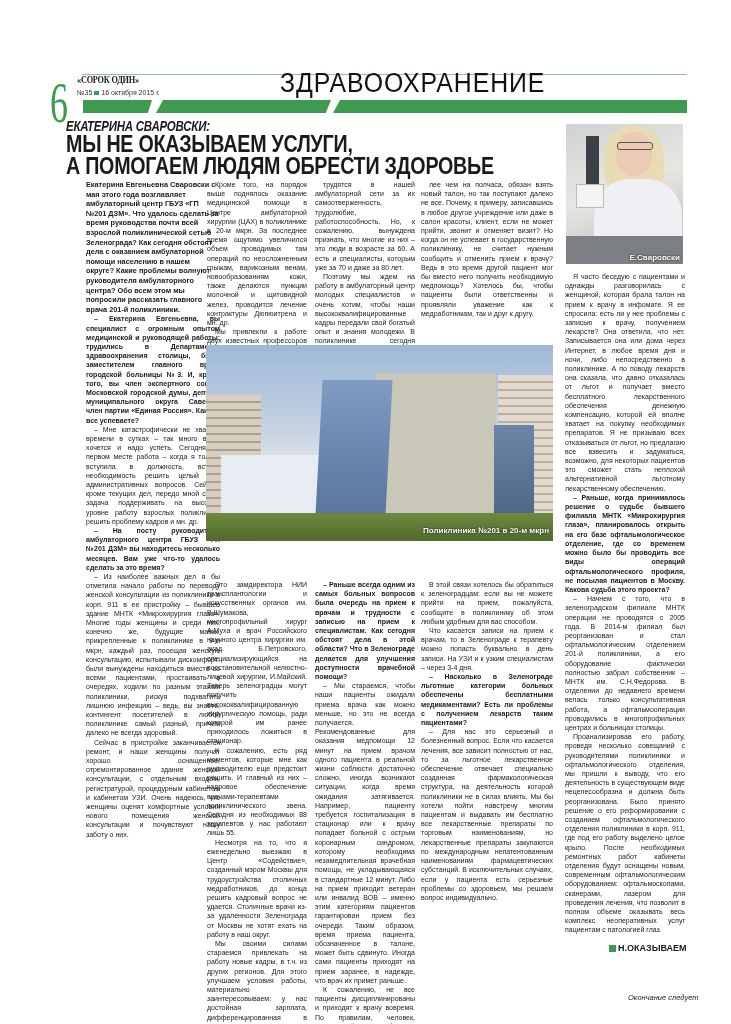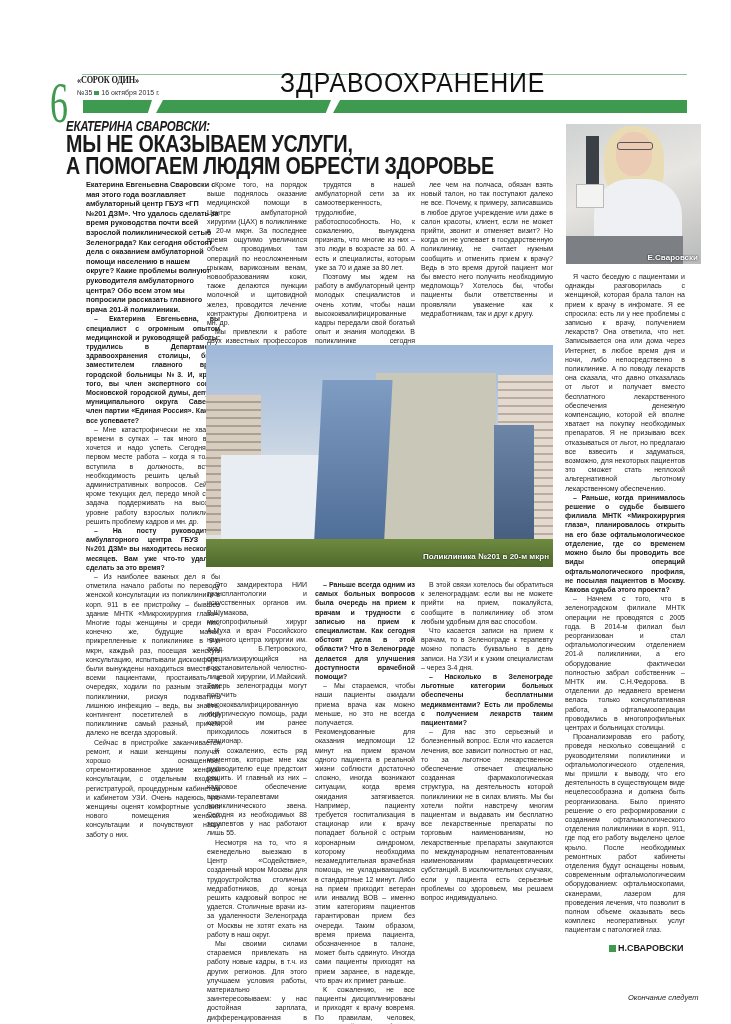--- a/index.html
+++ b/index.html
@@ -14,21 +14,21 @@
 
   .greenbar { position:absolute; top:100px; height:13px; background:#3d9a4e; }
   .greenbar.g1 { left:83px; width:69px; clip-path:polygon(0 0,100% 0,94% 100%,0 100%); }
   .greenbar.g2 { left:156px; width:175px; clip-path:polygon(4% 0,100% 0,97% 100%,0 100%); }
   .greenbar.g3 { left:333px; width:354px; clip-path:polygon(2% 0,100% 0,100% 100%,0 100%); }
   .site-url { position:absolute; left:0; right:0; top:-1px; text-align:center; color:#fff; font-size:8px; font-weight:bold; font-style:italic; }
 
   .kicker { position:absolute; left:66px; top:118px; font-size:14px; font-weight:bold; font-style:italic; transform:scaleX(0.82); transform-origin:left top; letter-spacing:-0.3px; }
   .headline { position:absolute; left:66px; top:133px; font-size:24px; font-weight:bold; line-height:22px; transform:scaleX(0.82); transform-origin:left top; letter-spacing:-0.3px; white-space:pre; }
 
-  .portrait { position:absolute; left:566px; top:124px; width:117px; height:140px; background:linear-gradient(160deg,#cfd2d3 0%,#e8e6e2 45%,#b8b9ba 100%); overflow:hidden;padding-left:18px; }
+  .portrait { position:absolute; left:566px; top:124px; width:117px; height:140px; background:linear-gradient(160deg,#cfd2d3 0%,#e8e6e2 45%,#b8b9ba 100%); overflow:hidden; }
   .portrait .monitor { position:absolute; left:20px; top:12px; width:13px; height:55px; background:#3b4047; }
   .portrait .hair { position:absolute; left:38px; top:2px; width:60px; height:70px; border-radius:45% 45% 35% 35%; background:#e9dcb5; }
   .portrait .face { position:absolute; left:50px; top:8px; width:36px; height:44px; border-radius:45%; background:#eccbb5; }
   .portrait .glasses { position:absolute; left:51px; top:18px; width:34px; height:6px; border:1px solid #555; border-radius:3px; }
   .portrait .coat { position:absolute; left:28px; top:55px; width:88px; height:90px; border-radius:40% 40% 0 0; background:#eef0f4; }
   .portrait .phone { position:absolute; left:10px; top:60px; width:26px; height:22px; background:#f3f3f1; border:1px solid #bbb; }
   .portrait .desk { position:absolute; left:0; top:112px; width:117px; height:28px; background:#7c7f84; }
   .portrait .caption { position:absolute; right:3px; bottom:2px; color:#fff; font-size:8px; font-weight:bold; text-shadow:0 0 2px #000; }
 
   .col { position:absolute; font-size:7px; line-height:9.2px; text-align:justify; hyphens:auto; }
@@ -38,21 +38,21 @@
 
   .c1 { left:66px; top:180px; width:134px;margin-left:20px; }
   .c2 { left:207px; top:180px; width:100px; }
   .c3 { left:315px; top:180px; width:100px; }
   .c4 { left:421px; top:180px; width:132px; }
   .c5 { left:565px; top:272px; width:120px; }
   .c2b { left:207px; top:580px; width:100px; }
   .c3b { left:315px; top:580px; width:100px; }
   .c4b { left:421px; top:580px; width:132px; }
 
-  .building { position:absolute; left:206px; top:345px; width:347px; height:222px; overflow:hidden; background:linear-gradient(180deg,#9fb8d8 0%,#c7d4e3 45%,#dfe3e6 60%); }
+  .building { position:absolute; left:206px; top:345px; width:347px; height:196px; overflow:hidden; background:linear-gradient(180deg,#9fb8d8 0%,#c7d4e3 45%,#dfe3e6 60%); }
   .building .tower-l { position:absolute; left:0; top:50px; width:55px; height:140px; background:repeating-linear-gradient(180deg,#d8cdbf 0 6px,#a9a194 6px 8px); }
   .building .tower-r { position:absolute; right:0; top:30px; width:55px; height:165px; background:repeating-linear-gradient(180deg,#e3d9cf 0 6px,#b9ada2 6px 8px); }
   .building .wing { position:absolute; left:15px; top:110px; width:115px; height:100px; background:#e8ecf3; }
   .building .glass { position:absolute; left:112px; top:35px; width:70px; height:175px; background:linear-gradient(180deg,#7f9cc3,#4b6a93); transform:skewX(-3deg); }
   .building .main { position:absolute; left:170px; top:28px; width:120px; height:180px; background:#c9c8b8; }
   .building .glass2 { position:absolute; left:288px; top:80px; width:40px; height:130px; background:linear-gradient(180deg,#6d86a8,#41597a); }
   .building .grass { position:absolute; left:0; bottom:0; width:100%; height:28px; background:linear-gradient(180deg,#6f8a3f,#4f6a2c); }
   .building .photo-caption { position:absolute; right:4px; bottom:6px; color:#fff; font-size:8px; font-weight:bold; text-shadow:0 0 2px #000; }
 
   .byline { position:absolute; left:609px; top:943px; font-size:9px; font-weight:bold; }
@@ -156,14 +156,14 @@
 
 <div class="col c5">
     <div>
       <p>Я часто беседую с пациентами и однажды разговорилась с женщиной, которая брала талон на прием к врачу в инфомате. Я ее спросила: есть ли у нее проблемы с записью к врачу, получением лекарств? Она ответила, что нет. Записывается она или дома через Интернет, в любое время дня и ночи, либо непосредственно в поликлинике. А по поводу лекарств она сказала, что давно отказалась от льгот и получает вместо бесплатного лекарственного обеспечения денежную компенсацию, которой ей вполне хватает на покупку необходимых препаратов. Я не призываю всех отказываться от льгот, но предлагаю все взвесить и задуматься, возможно, для некоторых пациентов это сможет стать неплохой альтернативной льготному лекарственному обеспечению.</p>
       <p class="q">– Раньше, когда принималось решение о судьбе бывшего филиала МНТК «Микрохирургия глаза», планировалось открыть на его базе офтальмологическое отделение, где со временем можно было бы проводить все виды операций офтальмологического профиля, не посылая пациентов в Москву. Какова судьба этого проекта?</p>
       <p>– Начнем с того, что в зеленоградском филиале МНТК операции не проводятся с 2005 года. В 2014-м филиал был реорганизован и стал офтальмологическим отделением 201-й поликлиники, а его оборудование фактически полностью забрал собственник – МНТК им. С.Н.Федорова. В отделении до недавнего времени велась только консультативная работа, а офтальмооперации проводились в многопрофильных центрах и больницах столицы.</p>
       <p>Проанализировав его работу, проведя несколько совещаний с руководителями поликлиники и офтальмологического отделения, мы пришли к выводу, что его деятельность в существующем виде нецелесообразна и должна быть реорганизована. Было принято решение о его реформировании с созданием офтальмологического отделения поликлиники в корп. 911, где под его работу выделено целое крыло. После необходимых ремонтных работ кабинеты отделения будут оснащены новым, современным офтальмологическим оборудованием: офтальмоскопами, сканерами, лазером для проведения лечения, что позволит в полном объеме оказывать весь комплекс неоперативных услуг пациентам с патологией глаз.</p>
     </div>
   </div>
 
-<div class="byline"><span class="sq"></span><span>Н.СВАРОВСКИ</span></div>
+<div class="byline"><span class="sq"></span><span>Н.ОКАЗЫВАЕМ</span></div>
 <div class="contd">Окончание следует</div>
 
 </body></html>

